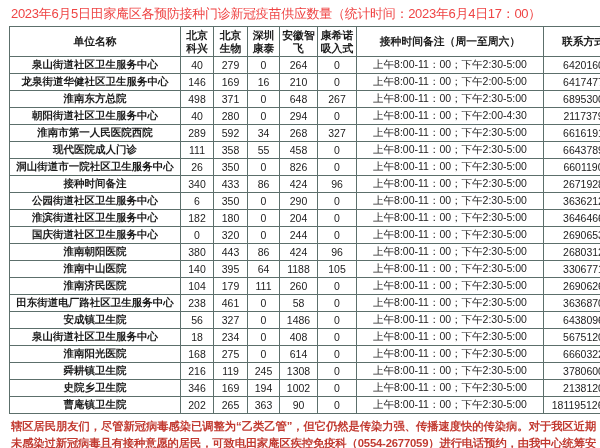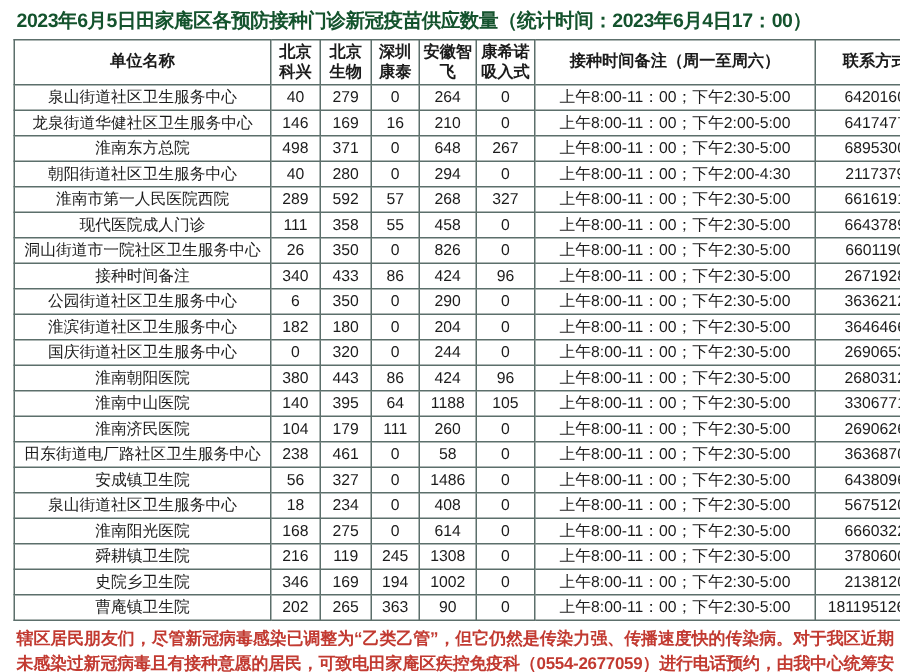--- a/index.html
+++ b/index.html
@@ -12,22 +12,22 @@
   }
   .page{
     width:600px;height:448px;
     background:#ffffff;
     box-sizing:border-box;
     padding:3px 0 0 9px;
     position:relative;
   }
   .title{
     font-size:13px;
-    font-weight:700;
-    color:#14532d;
+    font-weight:400;
+    color:#ef4444;
     white-space:nowrap;
     letter-spacing:-0.3px;
     padding:2px 0 3px 2px;
   }
   table.vax{
     border-collapse:collapse;
     table-layout:fixed;
     width:591px;
     font-size:10.5px;
   }
@@ -41,21 +41,21 @@
     color:#1b1b1b;
   }
   table.vax th{
     font-weight:700;
     font-size:10.8px;
     height:27px;
     white-space:normal;
     line-height:1.15;
   }
   table.vax td{height:13.5px;}
-  .c0{width:166px;text-align:left;padding-left:4px;}
+  .c0{width:166px;text-align:left;padding-left:4px;font-weight:bold;}
   td.c0{text-align:left;}
   .c1{width:28px;}
   .c2{width:29px;}
   .c3{width:27px;}
   .c4{width:33px;}
   .c5{width:34px;}
   .c6{width:182px;}
   .c7{width:75px;}
   .footer{
     color:#c23a31;
@@ -124,21 +124,21 @@
           <td class="c3">0</td>
           <td class="c4">294</td>
           <td class="c5">0</td>
           <td class="c6">上午8:00-11：00；下午2:00-4:30</td>
           <td class="c7">2117379</td>
         </tr>
         <tr>
           <td class="c0">淮南市第一人民医院西院</td>
           <td class="c1">289</td>
           <td class="c2">592</td>
-          <td class="c3">57</td>
+          <td class="c3">34</td>
           <td class="c4">268</td>
           <td class="c5">327</td>
           <td class="c6">上午8:00-11：00；下午2:30-5:00</td>
           <td class="c7">6616191</td>
         </tr>
         <tr>
           <td class="c0">现代医院成人门诊</td>
           <td class="c1">111</td>
           <td class="c2">358</td>
           <td class="c3">55</td>

